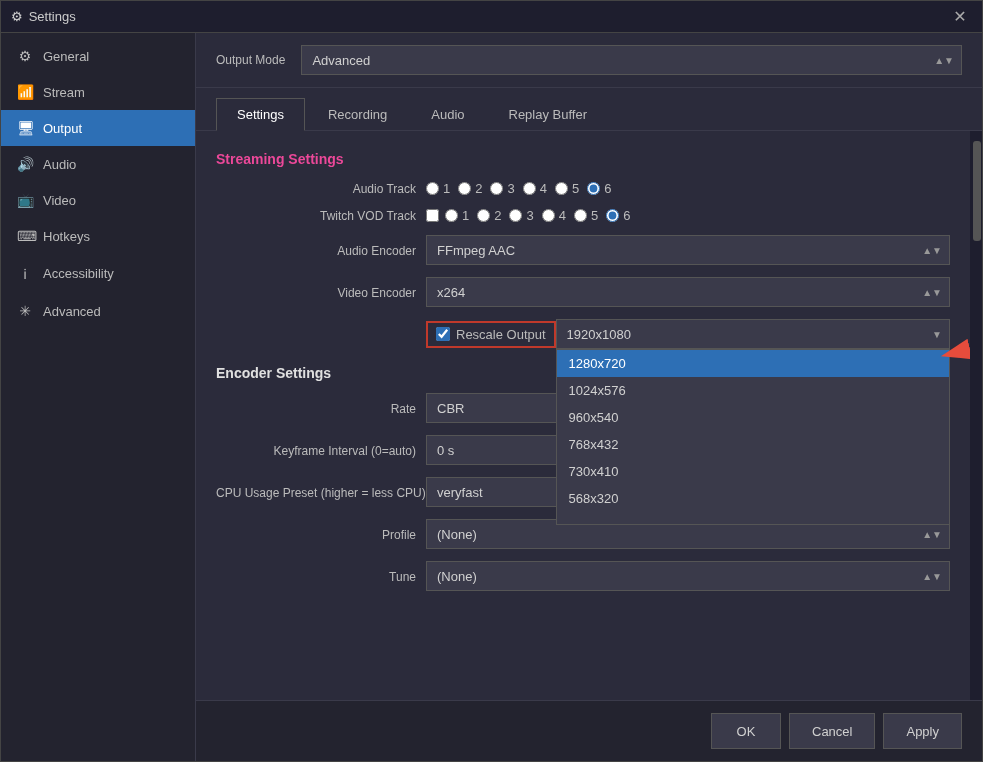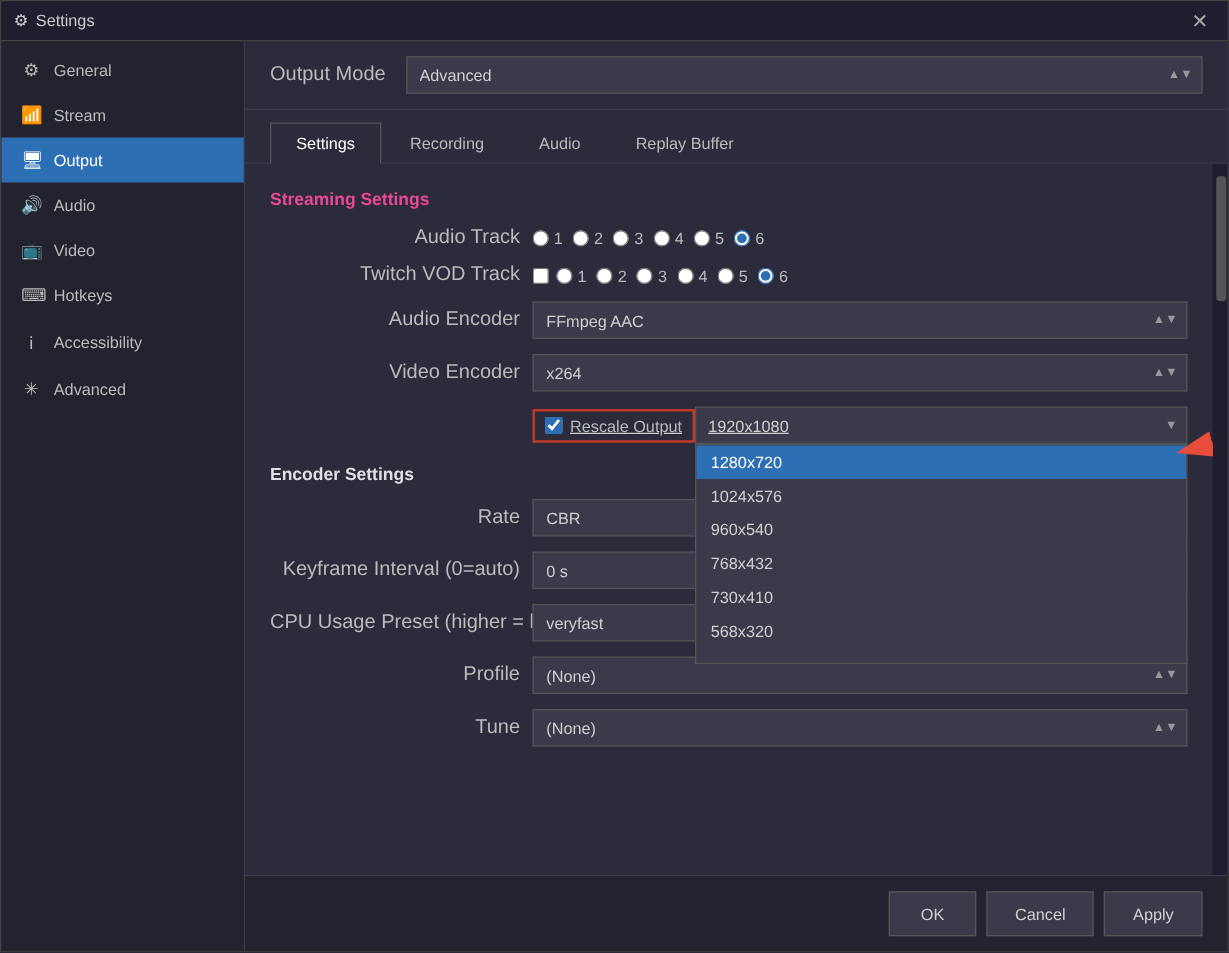--- a/index.html
+++ b/index.html
@@ -153,21 +153,21 @@
     }
     .form-row {
       display: flex;
       align-items: center;
       margin-bottom: 12px;
       gap: 10px;
     }
     .form-label {
       text-align: right;
       color: #bbb;
-      font-size: 16px;
+      font-size: 12px;
       white-space: nowrap;
     }
     .form-control-area {
       flex: 1;
       display: flex;
       align-items: center;
       gap: 6px;
     }
     .radio-group {
       display: flex;
@@ -456,21 +456,21 @@
                 <span class="select-arrow">▲▼</span>
               </div>
             </div>
           </div>
 
           <div style="display:flex; align-items:flex-start; margin-bottom:12px; gap:10px; position:relative;">
             <div style="width:200px; text-align:right; padding-top:6px; flex-shrink:0;">
             </div>
             <div style="flex:1; position:relative;">
 
-              <div style="display:flex; align-items:center; gap:0; margin-bottom:0;text-decoration:underline;">
+              <div style="display:flex; align-items:center; gap:0; margin-bottom:0;">
                 <div style="display:flex; align-items:center; gap:6px; border:2px solid #c0392b; padding:4px 8px; background:#2b2b3b;">
                   <input type="checkbox" checked="" class="rescale-checkbox" style="">
                   <span class="rescale-text">Rescale Output</span>
                 </div>
                 <div style="flex:1; position:relative;">
                   <div style="background:#3a3a4a; border:1px solid #555; color:#d0d0d0; padding:4px 30px 4px 10px; font-size:13px; height:30px; display:flex; align-items:center; cursor:pointer;">
                     <span>1920x1080</span>
                     <span style="position:absolute; right:8px; color:#999; font-size:10px;">▼</span>
                   </div>
 

